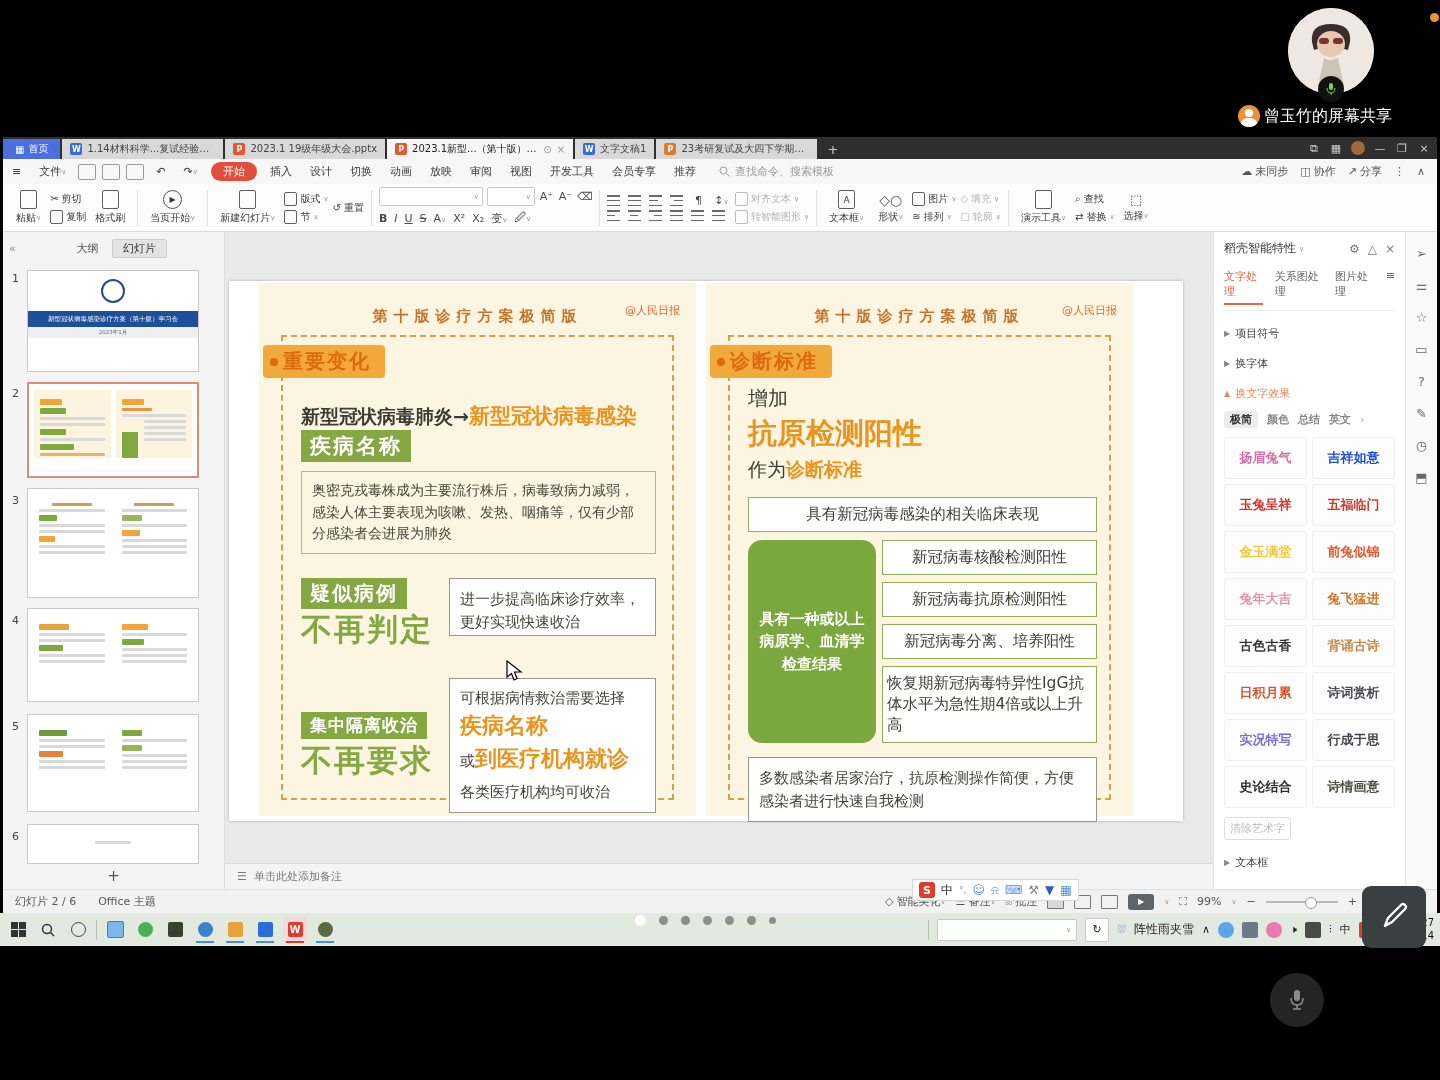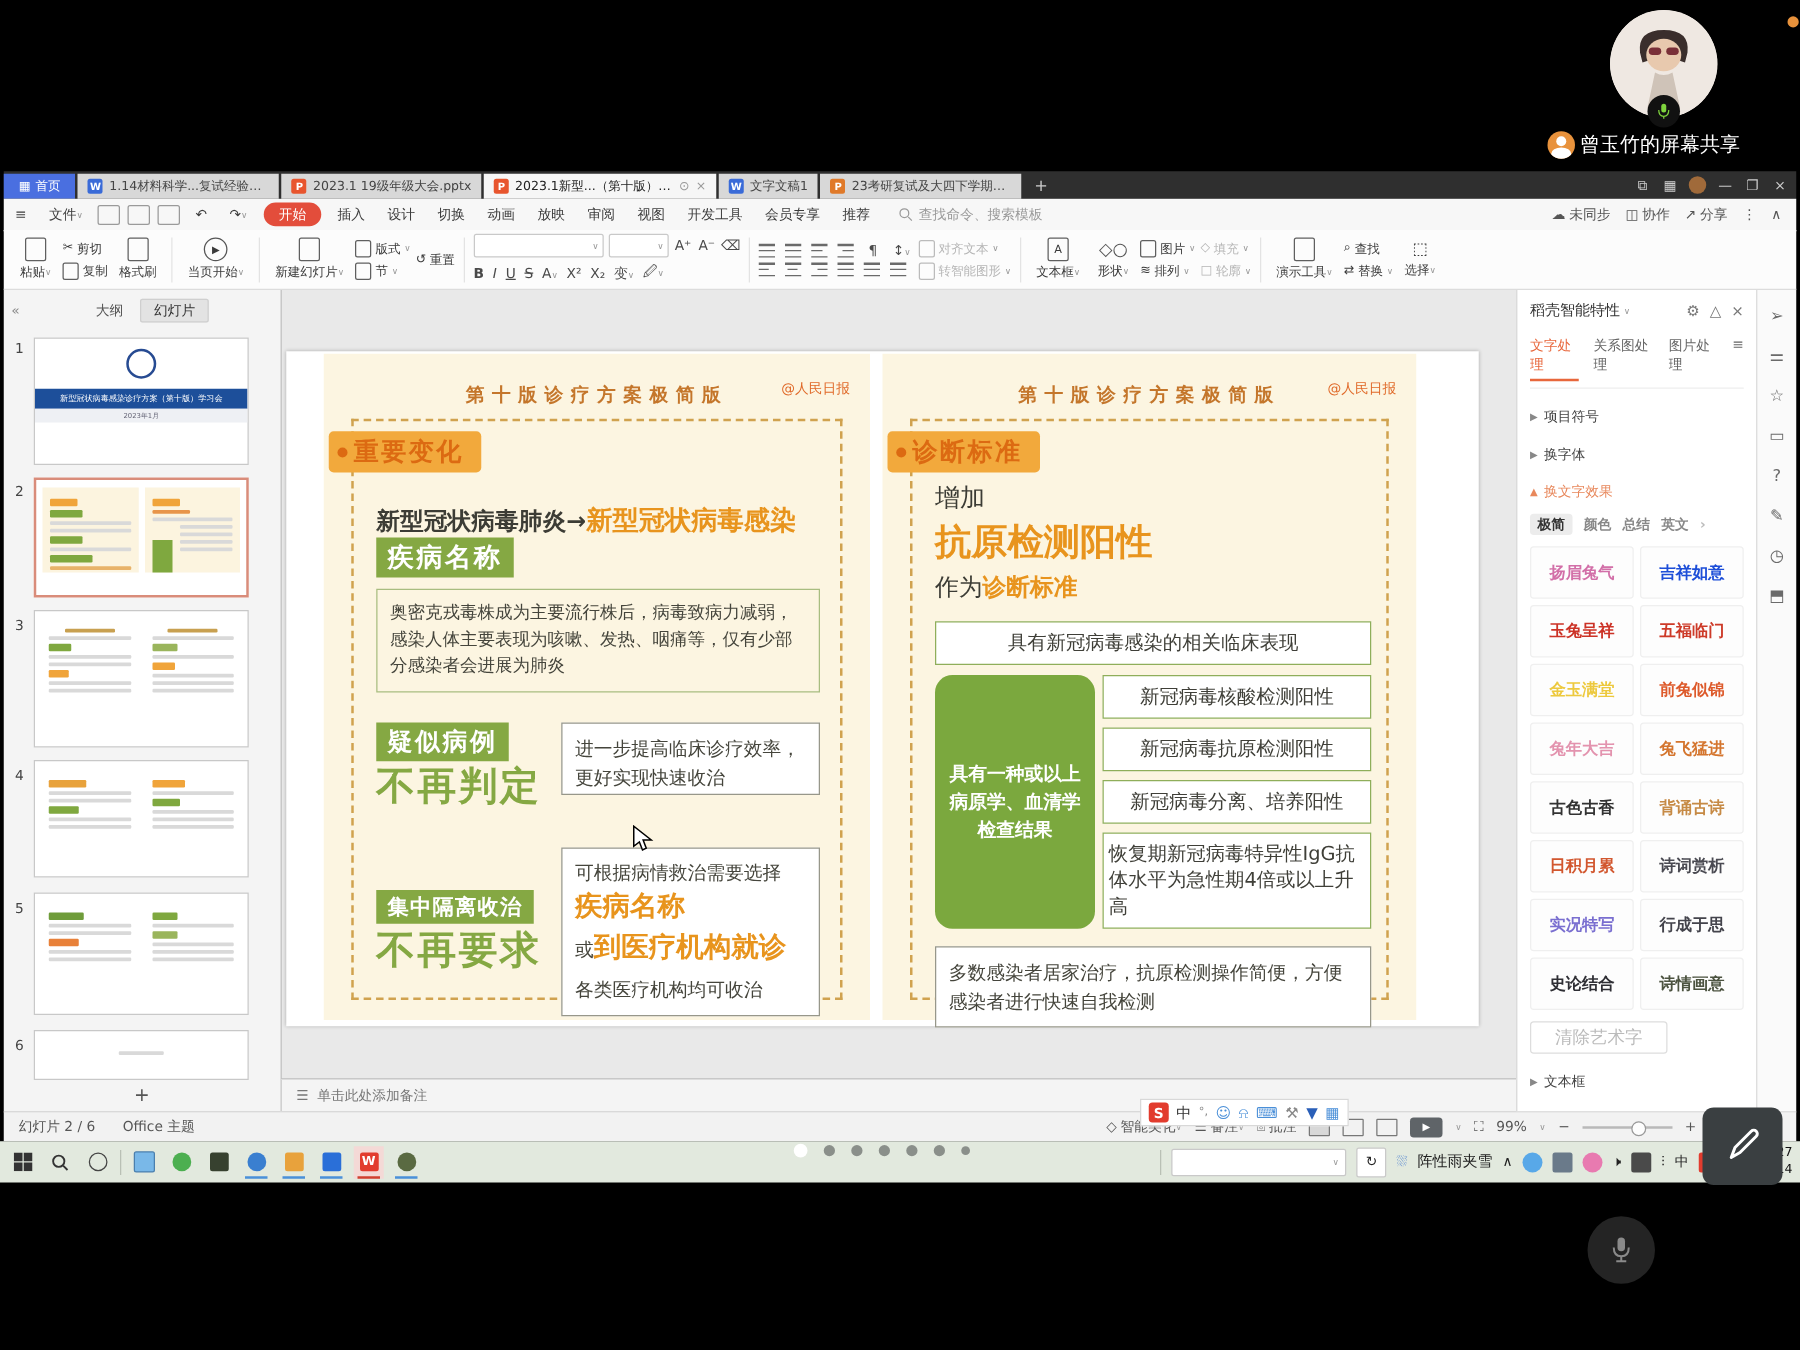--- a/index.html
+++ b/index.html
@@ -84,21 +84,21 @@
   .d-title .sp{margin-left:auto;display:flex;gap:8px;color:#777;}
   .d-tabs{display:flex;gap:12px;margin-top:12px;border-bottom:1px solid #eee;padding-bottom:5px;color:#666;}
   .d-tab.on{color:#e8673c;border-bottom:2px solid #e8673c;padding-bottom:4px;}
   .d-sec{margin-top:15px;color:#444;display:flex;align-items:center;gap:5px;}
   .d-sec .tri{font-size:8px;color:#888;}
   .d-sec.on{color:#e8885c;}
   .d-subtabs{display:flex;gap:9px;margin-top:10px;color:#888;align-items:center;font-weight:bold;}
   .d-subtab.on{background:#ececec;border-radius:3px;padding:1px 6px;color:#333;}
   .artgrid{display:grid;grid-template-columns:1fr 1fr;gap:5px;margin-top:9px;}
   .art{background:#fdfdfd;border:1px solid #efefef;border-radius:3px;height:40px;display:flex;align-items:center;justify-content:center;font-weight:bold;font-size:13px;}
-  .clearbtn{margin-top:9px;border:1px solid #ddd;border-radius:3px;color:#bbb;font-size:14px;padding:3px 19px;display:inline-block;}
+  .clearbtn{margin-top:9px;border:1px solid #ddd;border-radius:3px;color:#bbb;font-size:11px;padding:3px 5px;display:inline-block;}
   
   .strip{left:1405px;top:232px;width:32px;height:657px;background:#fafafa;border-left:1px solid #e4e4e4;display:flex;flex-direction:column;align-items:center;padding-top:14px;gap:17px;color:#6a6a6a;font-size:13px;box-sizing:border-box;}
   
   .taskbar{left:0;top:913px;width:1440px;height:33px;background:#e2e9de;display:flex;align-items:center;padding:0 6px;box-sizing:border-box;gap:6px;}
   .tk-ic{width:24px;height:26px;display:flex;align-items:center;justify-content:center;position:relative;}
   .runline{position:absolute;bottom:0;left:3px;right:3px;height:2px;background:#4a90d9;}
   .appsq{width:15px;height:15px;border-radius:2px;}
   .tk-right{margin-left:auto;display:flex;align-items:center;gap:8px;font-size:11px;color:#222;}
   .tk-search{width:140px;height:22px;background:#fff;border:1px solid #c9c9c9;border-radius:2px;display:flex;align-items:center;justify-content:flex-end;padding:0 5px;color:#888;box-sizing:border-box;gap:6px;}
   .trayic{width:16px;height:16px;border-radius:2px;}

